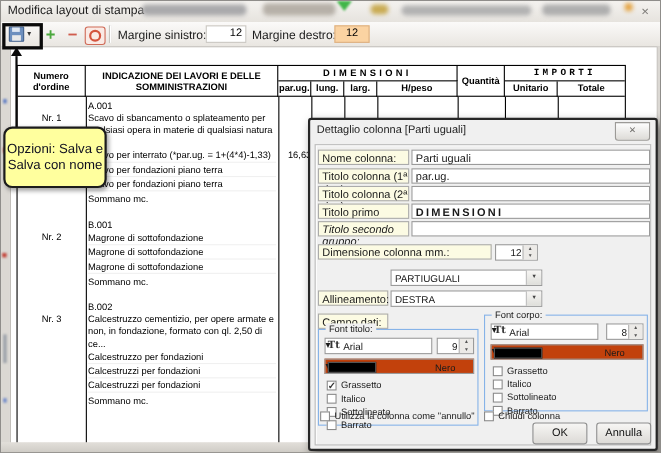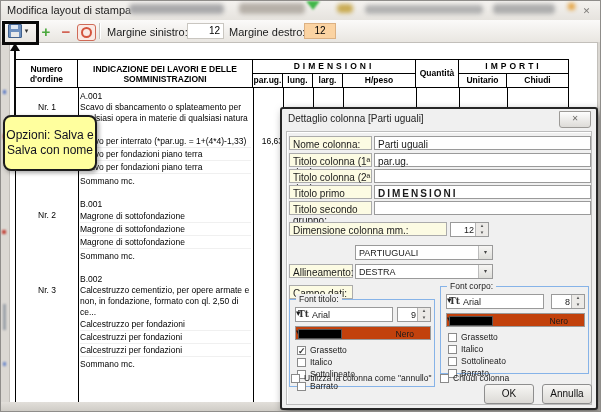--- a/index.html
+++ b/index.html
@@ -60,21 +60,21 @@
   
   .ptable{position:absolute;left:5px;top:16px;width:552px;height:346px;border:1px solid #000;box-sizing:content-box;}
   .thead{position:relative;width:552px;height:28px;border-bottom:1px solid #000;box-sizing:border-box;}
   .hc{position:absolute;box-sizing:border-box;border-right:1px solid #000;text-align:center;
       font-weight:bold;font-size:8.5px;color:#000;line-height:10px;overflow:hidden;}
   .hc.last{border-right:none;}
   .h-numero{left:0;top:0;width:62px;height:28px;padding-top:4px;}
   .h-indic{left:62px;top:0;width:175px;height:28px;padding:4px 6px 0 6px;}
   .h-dims{left:237px;top:0;width:163px;height:14px;border-bottom:1px solid #000;letter-spacing:3px;line-height:13px;}
   .h-quant{left:400px;top:0;width:43px;height:28px;line-height:26px;}
-  .h-importi{left:443px;top:0;width:109px;height:14px;border-bottom:1px solid #000;letter-spacing:3px;line-height:13px;border-right:none;}
+  .h-importi{left:443px;top:0;width:109px;height:14px;border-bottom:1px solid #000;letter-spacing:3px;line-height:13px;border-right:none;font-family:Liberation Mono, monospace;}
   .h-sub{top:14px;height:14px;line-height:13px;}
   .h-parug{left:237px;width:30px;} .h-lung{left:267px;width:30px;} .h-larg{left:297px;width:30px;}
   .h-hpeso{left:327px;width:73px;} .h-unit{left:443px;width:48px;} .h-tot{left:491px;width:61px;border-right:none;}
   .tbody{position:relative;width:552px;height:317px;overflow:hidden;font-size:8.5px;line-height:11px;color:#000;}
   .vline{position:absolute;top:0;bottom:0;width:1px;background:#000;}
   .trow{position:relative;margin-bottom:12px;}
   .tbody-pad{padding-top:3px;}
   .cell-nr{position:absolute;left:0;top:11px;width:62px;text-align:center;}
   .cell-code{margin-left:64px;}
   .cell-desc{margin-left:64px;width:171px;}
@@ -186,21 +186,21 @@
         <div class="hc h-numero">Numero d'ordine</div>
         <div class="hc h-indic">INDICAZIONE DEI LAVORI E DELLE SOMMINISTRAZIONI</div>
         <div class="hc h-dims">DIMENSIONI</div>
         <div class="hc h-quant">Quantità</div>
         <div class="hc h-importi">IMPORTI</div>
         <div class="hc h-sub h-parug">par.ug.</div>
         <div class="hc h-sub h-lung">lung.</div>
         <div class="hc h-sub h-larg">larg.</div>
         <div class="hc h-sub h-hpeso">H/peso</div>
         <div class="hc h-sub h-unit">Unitario</div>
-        <div class="hc h-sub h-tot last">Chiudi</div>
+        <div class="hc h-sub h-tot last">Totale</div>
       </div>
       <div class="tbody tbody-pad" id="table-rows">
         <div class="vline" style="left:62px"></div>
         <div class="vline" style="left:237px"></div>
         <div class="vline" style="left:267px"></div>
         <div class="vline" style="left:297px"></div>
         <div class="vline" style="left:327px"></div>
         <div class="vline" style="left:400px"></div>
         <div class="vline" style="left:443px"></div>
         <div class="vline" style="left:491px"></div>
@@ -254,21 +254,21 @@
     </div>
     <div class="frow" style="left:7px;top:60px;width:300px;">
       <div class="flabel" style="width:83px;">Titolo colonna (2ª riga):</div>
       <div class="fvalue" style="left:85px;width:217px;"></div>
     </div>
     <div class="frow" style="left:7px;top:76px;width:300px;">
       <div class="flabel" style="width:83px;">Titolo primo gruppo:</div>
       <div class="fvalue spaced" style="left:85px;width:217px;">DIMENSIONI</div>
     </div>
     <div class="frow" style="left:7px;top:92px;width:300px;">
-      <div class="flabel" style="width:83px;">Titolo secondo gruppo:</div>
+      <div class="flabel" style="width:83px;font-style:italic;">Titolo secondo gruppo:</div>
       <div class="fvalue" style="left:85px;width:217px;"></div>
     </div>
 
     <div class="frow" style="left:7px;top:113px;width:300px;">
       <div class="flabel" style="width:158px;">Dimensione colonna mm.:</div>
       <div class="spinner" style="left:161px;width:39px;">
         <span class="spin-val">12</span>
         <span class="spin-btns">
           <span>▲</span>
           <span>▼</span>

